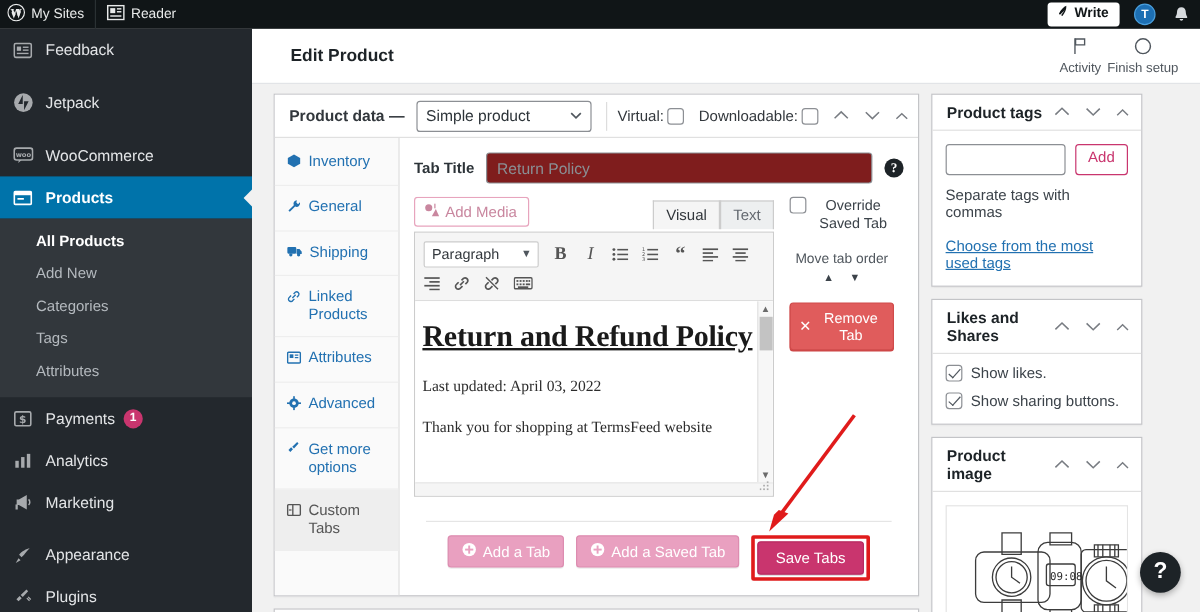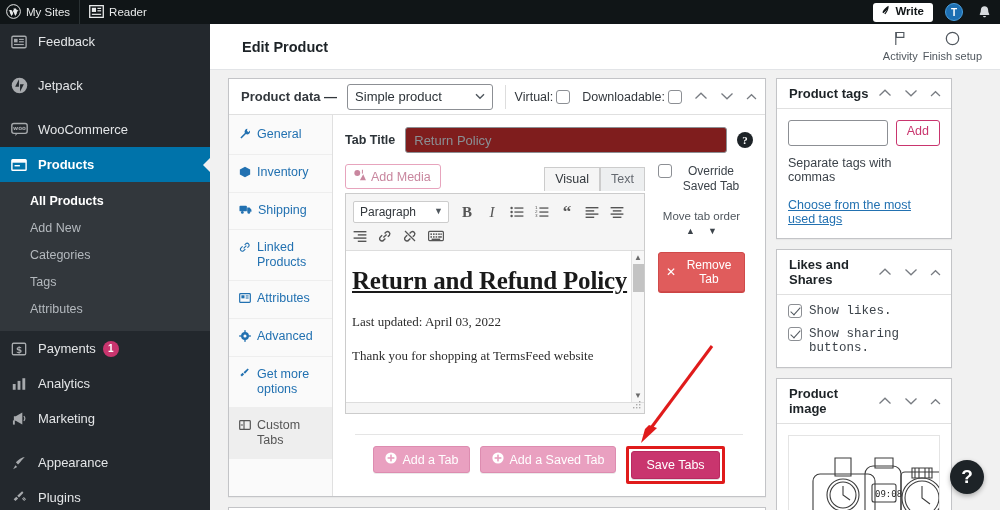--- a/index.html
+++ b/index.html
@@ -285,21 +285,21 @@
   .tag-input {
     flex: 1; height: 26px; border: 1px solid #8c8f94;
     border-radius: 3px; background: #fff;
   }
   .add-btn {
     border: 1px solid #c9356e; color: #c9356e; background: #fff;
     border-radius: 3px; font-size: 12.5px; padding: 3px 10px;
   }
   .tag-hint { font-size: 12.5px; color: #3c434a; padding: 10px 11px 0 11px; }
   .tag-link { font-size: 12.5px; color: #2271b1; text-decoration: underline; padding: 14px 11px 12px 11px; display:block;}
-  .ck-row { display: flex; gap: 7px; padding: 9px 11px 0 11px; font-size: 12.5px; color:#3c434a;font-family:Liberation Mono, monospace;}
+  .ck-row { display: flex; align-items: center; gap: 7px; padding: 9px 11px 0 11px; font-size: 12.5px; color:#3c434a;}
   .img-frame { margin: 11px; border: 1px solid #e4e4e4; background: #fff; height: 128px; overflow: hidden; position: relative;}
 
   
   #fab {
     position: absolute; right: 16px; bottom: 16px;
     width: 34px; height: 34px; border-radius: 50%;
     background: #1d2327; color: #fff;
     display: flex; align-items: center; justify-content: center;
     font-size: 19px; font-weight: 700; z-index: 60;
     font-family: "Liberation Sans", sans-serif;
@@ -541,32 +541,32 @@
             </span>
           </div>
         </div>
 
         <div id="pd-body">
 
           <div id="pd-tabs">
             <div class="pd-tab">
               <span class="tico">
                 <svg width="12" height="12" viewBox="0 0 14 14">
+                    <path d="M7 .8l6 3.4v5.6L7 13.2 1 9.8V4.2z" fill="currentColor"></path>
+                  </svg>
+              </span>
+              <span>Inventory</span>
+            </div>
+            <div class="pd-tab">
+              <span class="tico">
+                <svg width="12" height="12" viewBox="0 0 14 14">
                     <path d="M9.8 1a3.4 3.4 0 00-3 4.8L1.6 11l1.3 1.3 5.2-5.2A3.4 3.4 0 0012.8 3l-1.9 1.9-1.6-1.6z" fill="currentColor"></path>
                   </svg>
               </span>
               <span>General</span>
-            </div>
-            <div class="pd-tab">
-              <span class="tico">
-                <svg width="12" height="12" viewBox="0 0 14 14">
-                    <path d="M7 .8l6 3.4v5.6L7 13.2 1 9.8V4.2z" fill="currentColor"></path>
-                  </svg>
-              </span>
-              <span>Inventory</span>
             </div>
             <div class="pd-tab">
               <span class="tico">
                 <svg width="13" height="11" viewBox="0 0 14 11">
                     <rect x="0.5" y="1.5" width="8" height="6" rx="1" fill="currentColor"></rect>
                     <path d="M8.8 3.4h2.6l2 2.4v2h-4.6z" fill="currentColor"></path>
                     <circle cx="3.6" cy="8.6" r="1.5" fill="currentColor"></circle>
                     <circle cx="10.6" cy="8.6" r="1.5" fill="currentColor"></circle>
                   </svg>
               </span>

